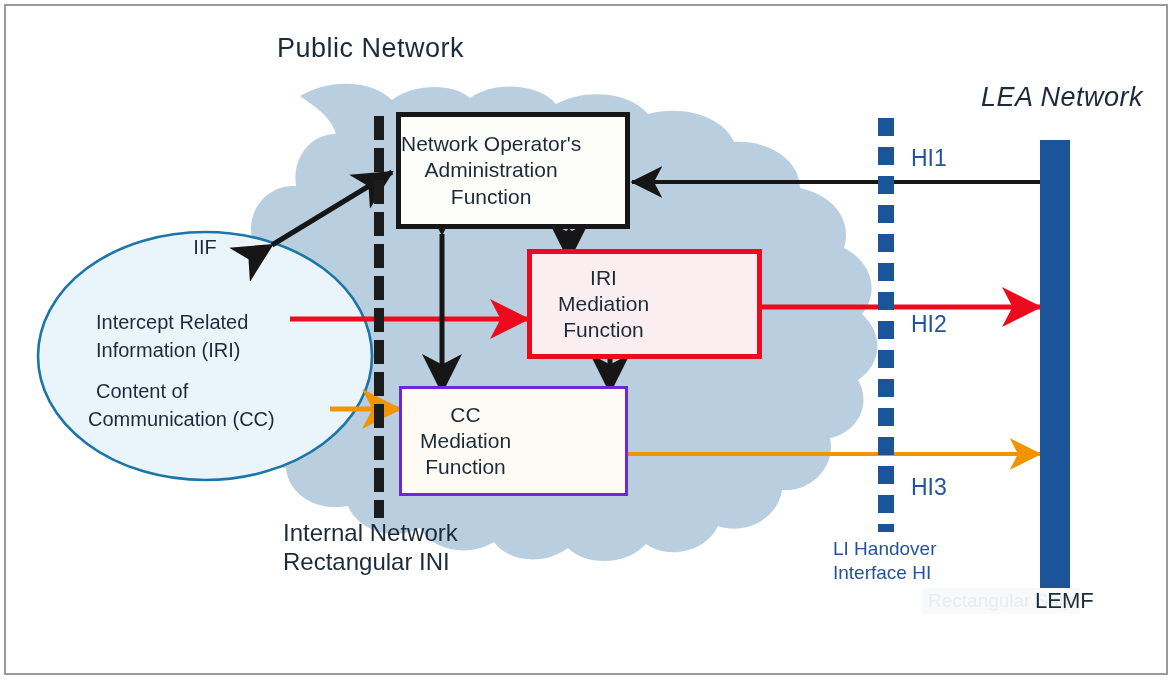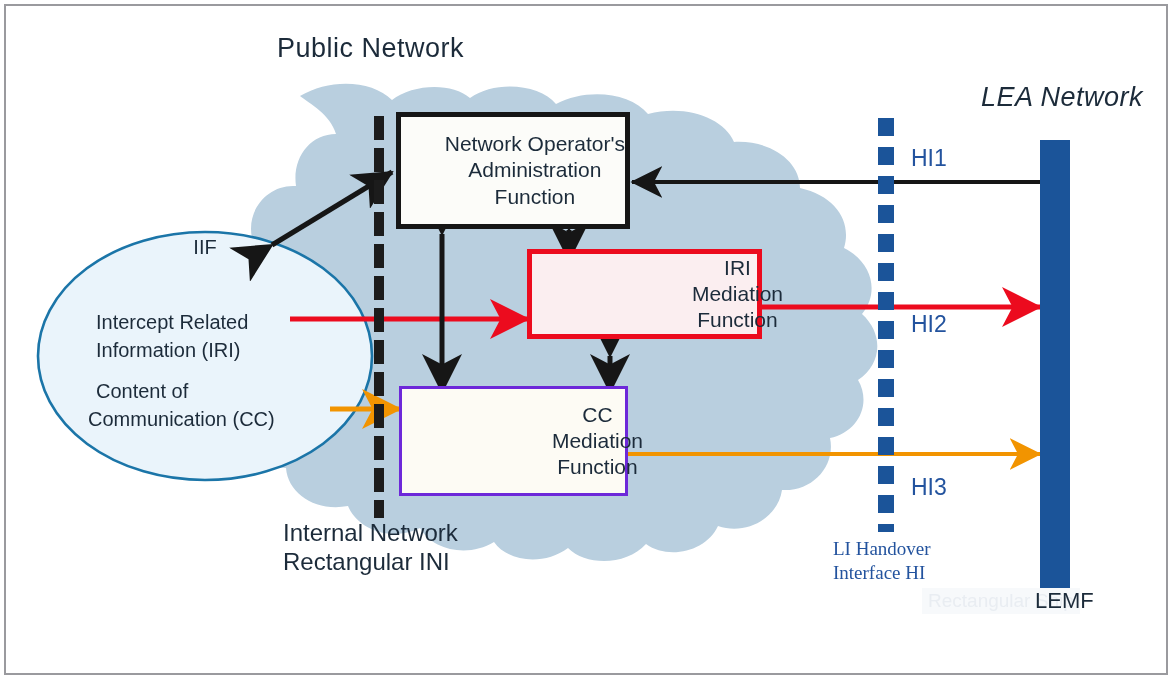--- a/index.html
+++ b/index.html
@@ -19,29 +19,29 @@
   #canvas{position:absolute;left:0;top:0;width:1173px;height:680px;}
   .lbl{position:absolute;white-space:pre;line-height:1.18;}
 
   
   .title-dark{color:#1c2b3a;font-size:27px;letter-spacing:.5px;}
   .boxtext{color:#1c2b3a;font-size:21px;text-align:center;line-height:1.24;}
   .ellipse-title{color:#1c2b3a;font-size:20px;text-align:center;}
   .ellipse-sub{color:#1c2b3a;font-size:15.5px;text-align:center;font-weight:600;}
   .ellipse-body{color:#1c2b3a;font-size:20px;line-height:1.42;}
   .blue-lbl{color:#23539e;font-size:23px;}
-  .blue-small{color:#23539e;font-size:19px;line-height:1.25;font-family:Liberation Serif, serif;}
+  .blue-small{color:#23539e;font-size:19px;line-height:1.25;}
   .ini-lbl{color:#1c2b3a;font-size:24px;line-height:1.28;}
   .lemf-lbl{color:#1c2b3a;font-size:22px;}
   .snip{position:absolute;color:#e9edf2;font-size:19px;background:#f7f9fb;
         padding:2px 6px;white-space:nowrap;}
 
   
   .boxbase{position:absolute;box-sizing:border-box;display:flex;
-           align-items:center;justify-content:flex-end;}
+           align-items:center;justify-content:flex-start;}
   #noaf-box{border:5px solid #161616;background:#fcfcf9;}
   #iri-box{border:5px solid #ec0b1e;background:#fbeef0;}
   #cc-box{border:3px solid #6d28d9;background:#fdfbf4;}
 
   #lemf-bar{position:absolute;background:#1b5499;}
 
   .hi-sq{position:absolute;background:#1b5499;}
   .ini-dash{position:absolute;background:#1c1c1c;}
 </style>
 </head>
@@ -170,21 +170,21 @@
     <div class="hi-sq" style="left:878px;top:495px;width:16px;height:18px;"></div>
     <div class="hi-sq" style="left:878px;top:524px;width:16px;height:8px;"></div>
   </div>
 
   <div id="lemf-bar" style="left:1040px;top:140px;width:30px;height:450px;"></div>
 
   <div id="noaf-box" class="boxbase" style="left:396px;top:112px;width:234px;height:117px;">
     <div class="boxtext"><span>Network Operator's</span><br><span>Administration</span><br><span>Function</span></div>
   </div>
 
-  <div id="iri-box" class="boxbase" style="left:527px;top:249px;width:235px;height:90px;padding-left:19px;">
+  <div id="iri-box" class="boxbase" style="left:527px;top:249px;width:235px;height:110px;">
     <div class="boxtext" style="transform:translateX(26px);"><span>IRI</span><br><span>Mediation</span><br><span>Function</span></div>
   </div>
 
   <div id="cc-box" class="boxbase" style="left:399px;top:386px;width:229px;height:110px;">
     <div class="boxtext" style="transform:translateX(18px);"><span>CC</span><br><span>Mediation</span><br><span>Function</span></div>
   </div>
 
   <div class="lbl title-dark" style="left:277px;top:33px;">Public Network</div>
 
   <div class="lbl title-dark" style="left:981px;top:82px;font-style:italic;">LEA Network</div>

